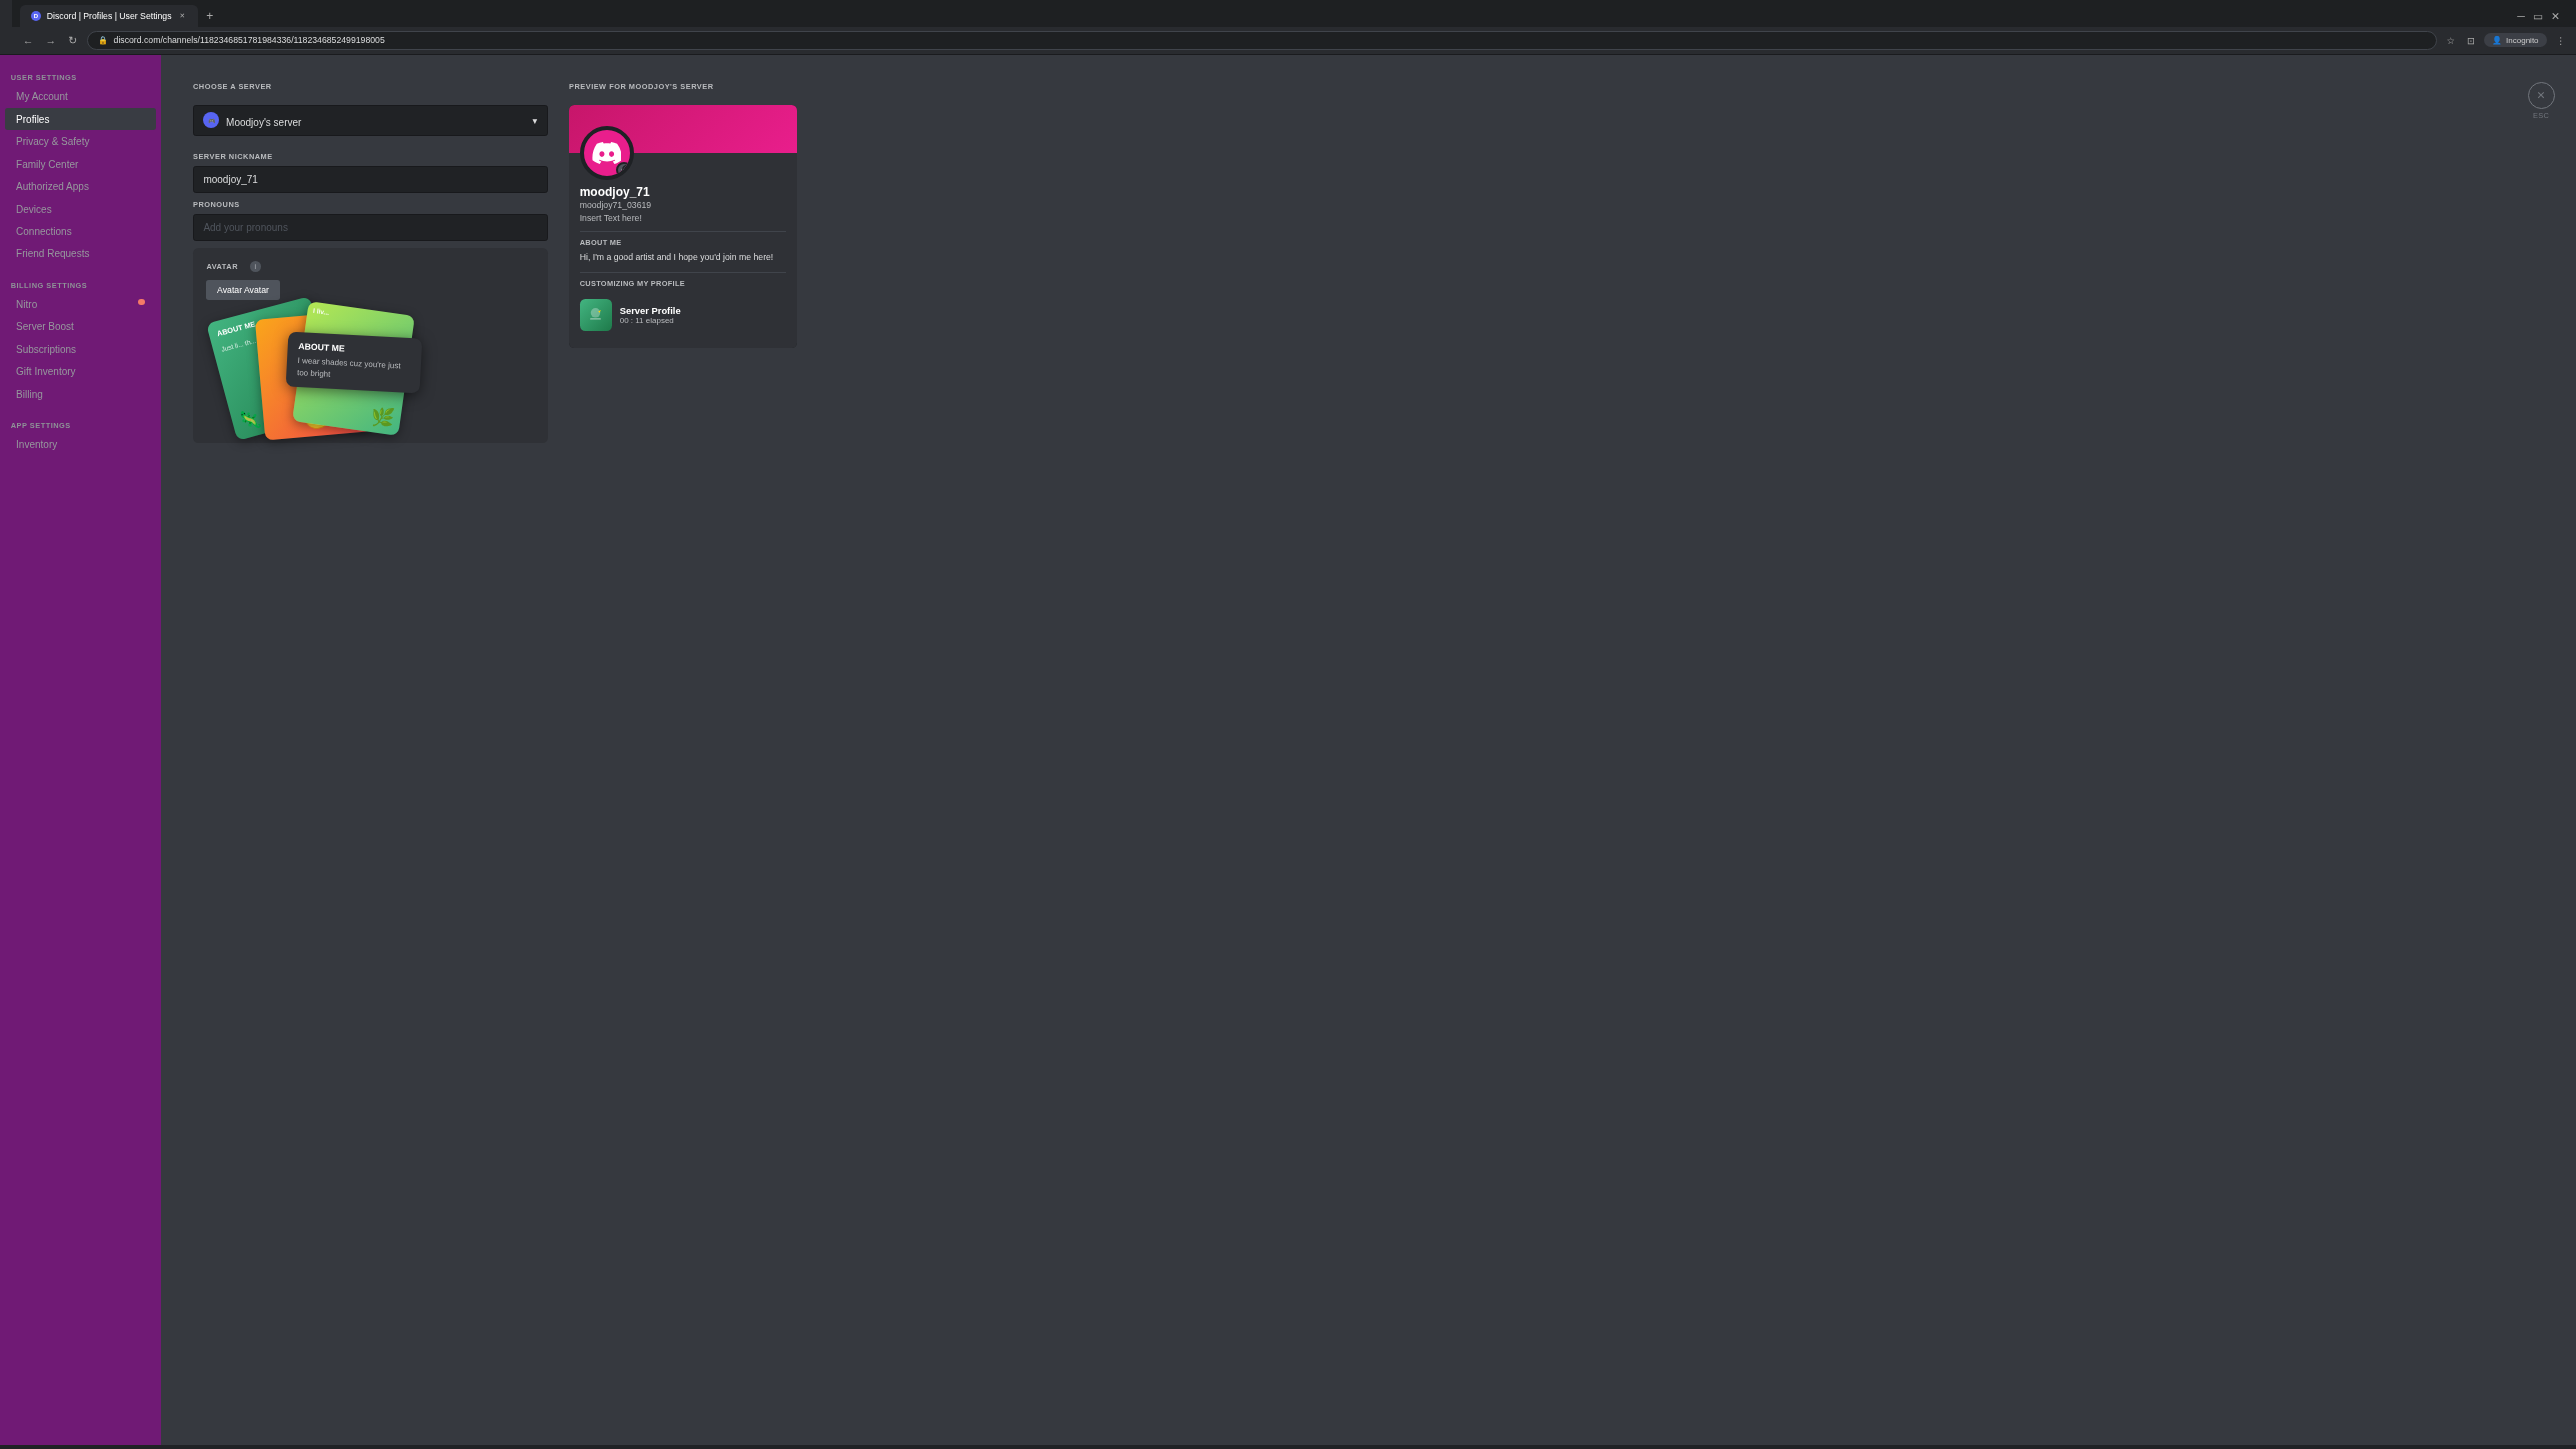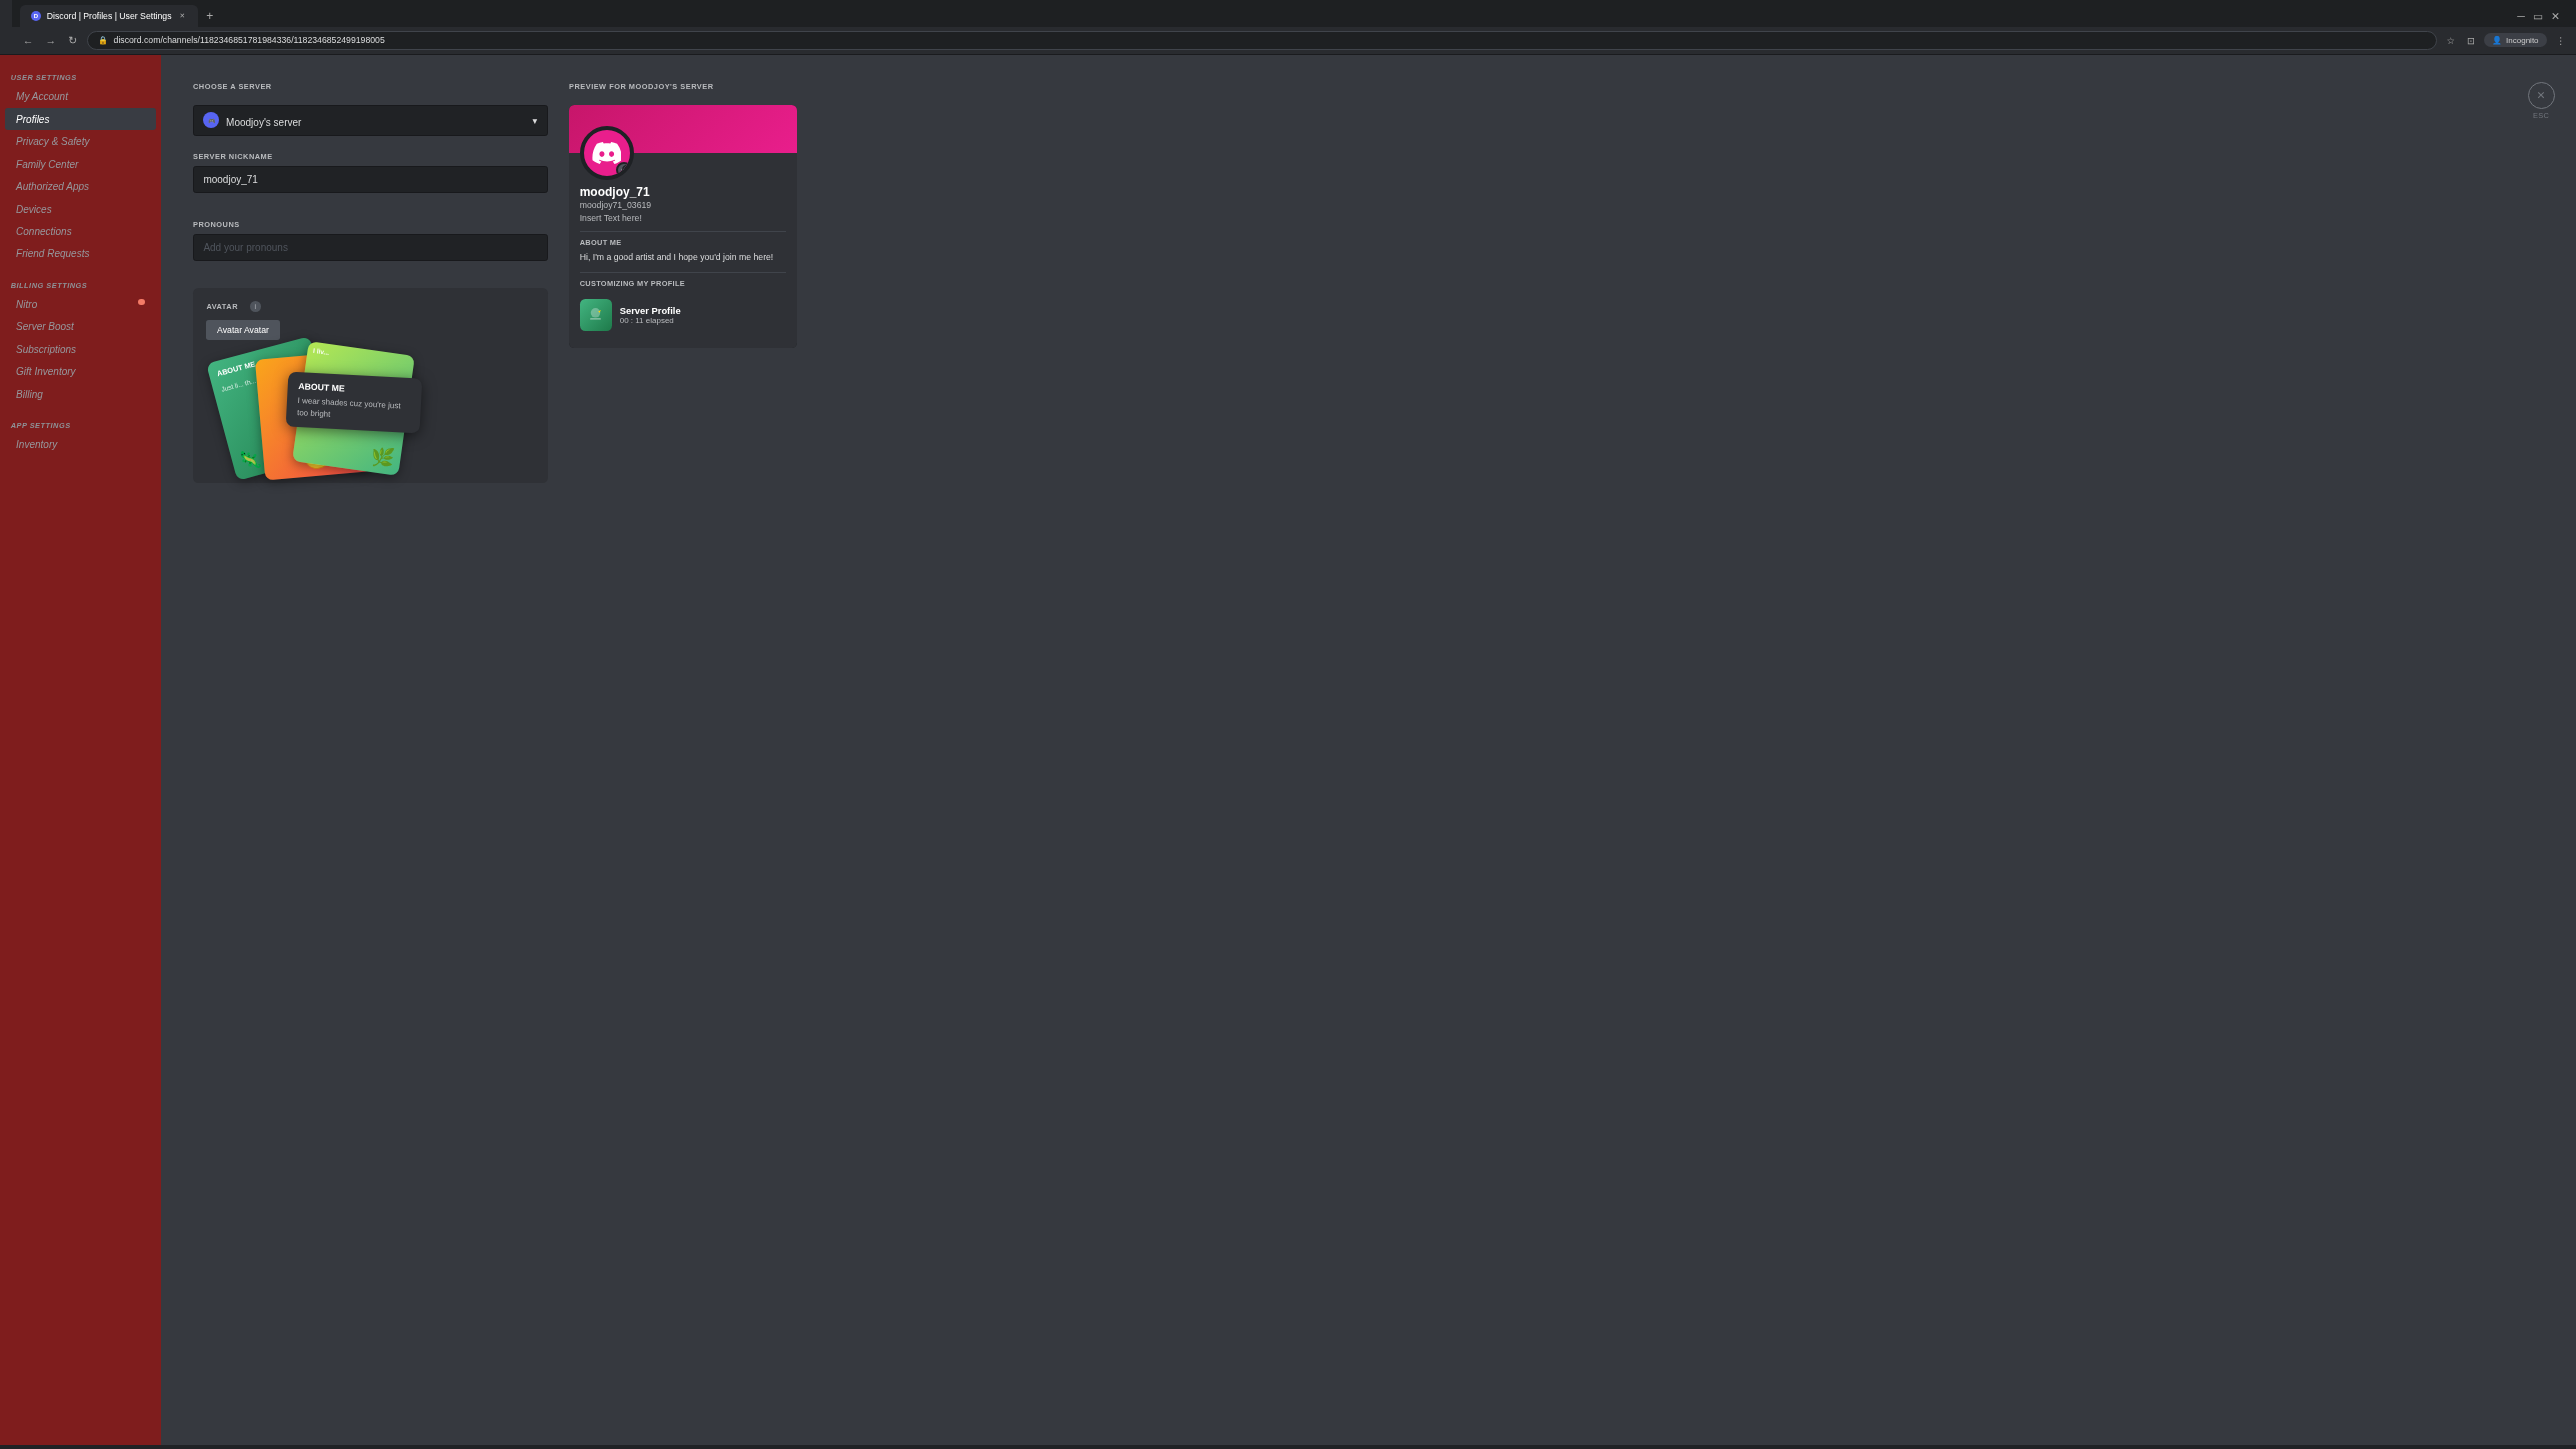--- a/index.html
+++ b/index.html
@@ -141,25 +141,24 @@
     
     .app-container {
       display: flex;
       height: calc(100vh - 59px);
       background: #2f3136;
     }
 
     
     .sidebar {
       width: 161px;
-      background: #7f1d1d;
+      background: #701a75;
       overflow-y: auto;
       padding: 13.4px 0;
       flex-shrink: 0;
-      font-style: italic;
     }
     .sidebar::-webkit-scrollbar { width: 2.7px; }
     .sidebar::-webkit-scrollbar-thumb { background: #202225; border-radius: 1.3px; }
 
     .settings-section-label {
       padding: 5.4px 10.7px 2.7px;
       font-size: 7.4px;
       font-weight: 700;
       color: #8e9297;
       letter-spacing: 0.5px;
@@ -254,21 +253,21 @@
       font-size: 10px;
       color: #dcddde;
     }
     .chevron-down {
       color: #dcddde;
       font-size: 9.4px;
     }
 
     
     .field-group {
-      margin-bottom: 27px;
+      margin-bottom: 7px;
     }
     .field-label {
       font-size: 7.4px;
       font-weight: 700;
       color: #b9bbbe;
       letter-spacing: 0.5px;
       text-transform: uppercase;
       margin-bottom: 5.4px;
     }
     .text-input {

